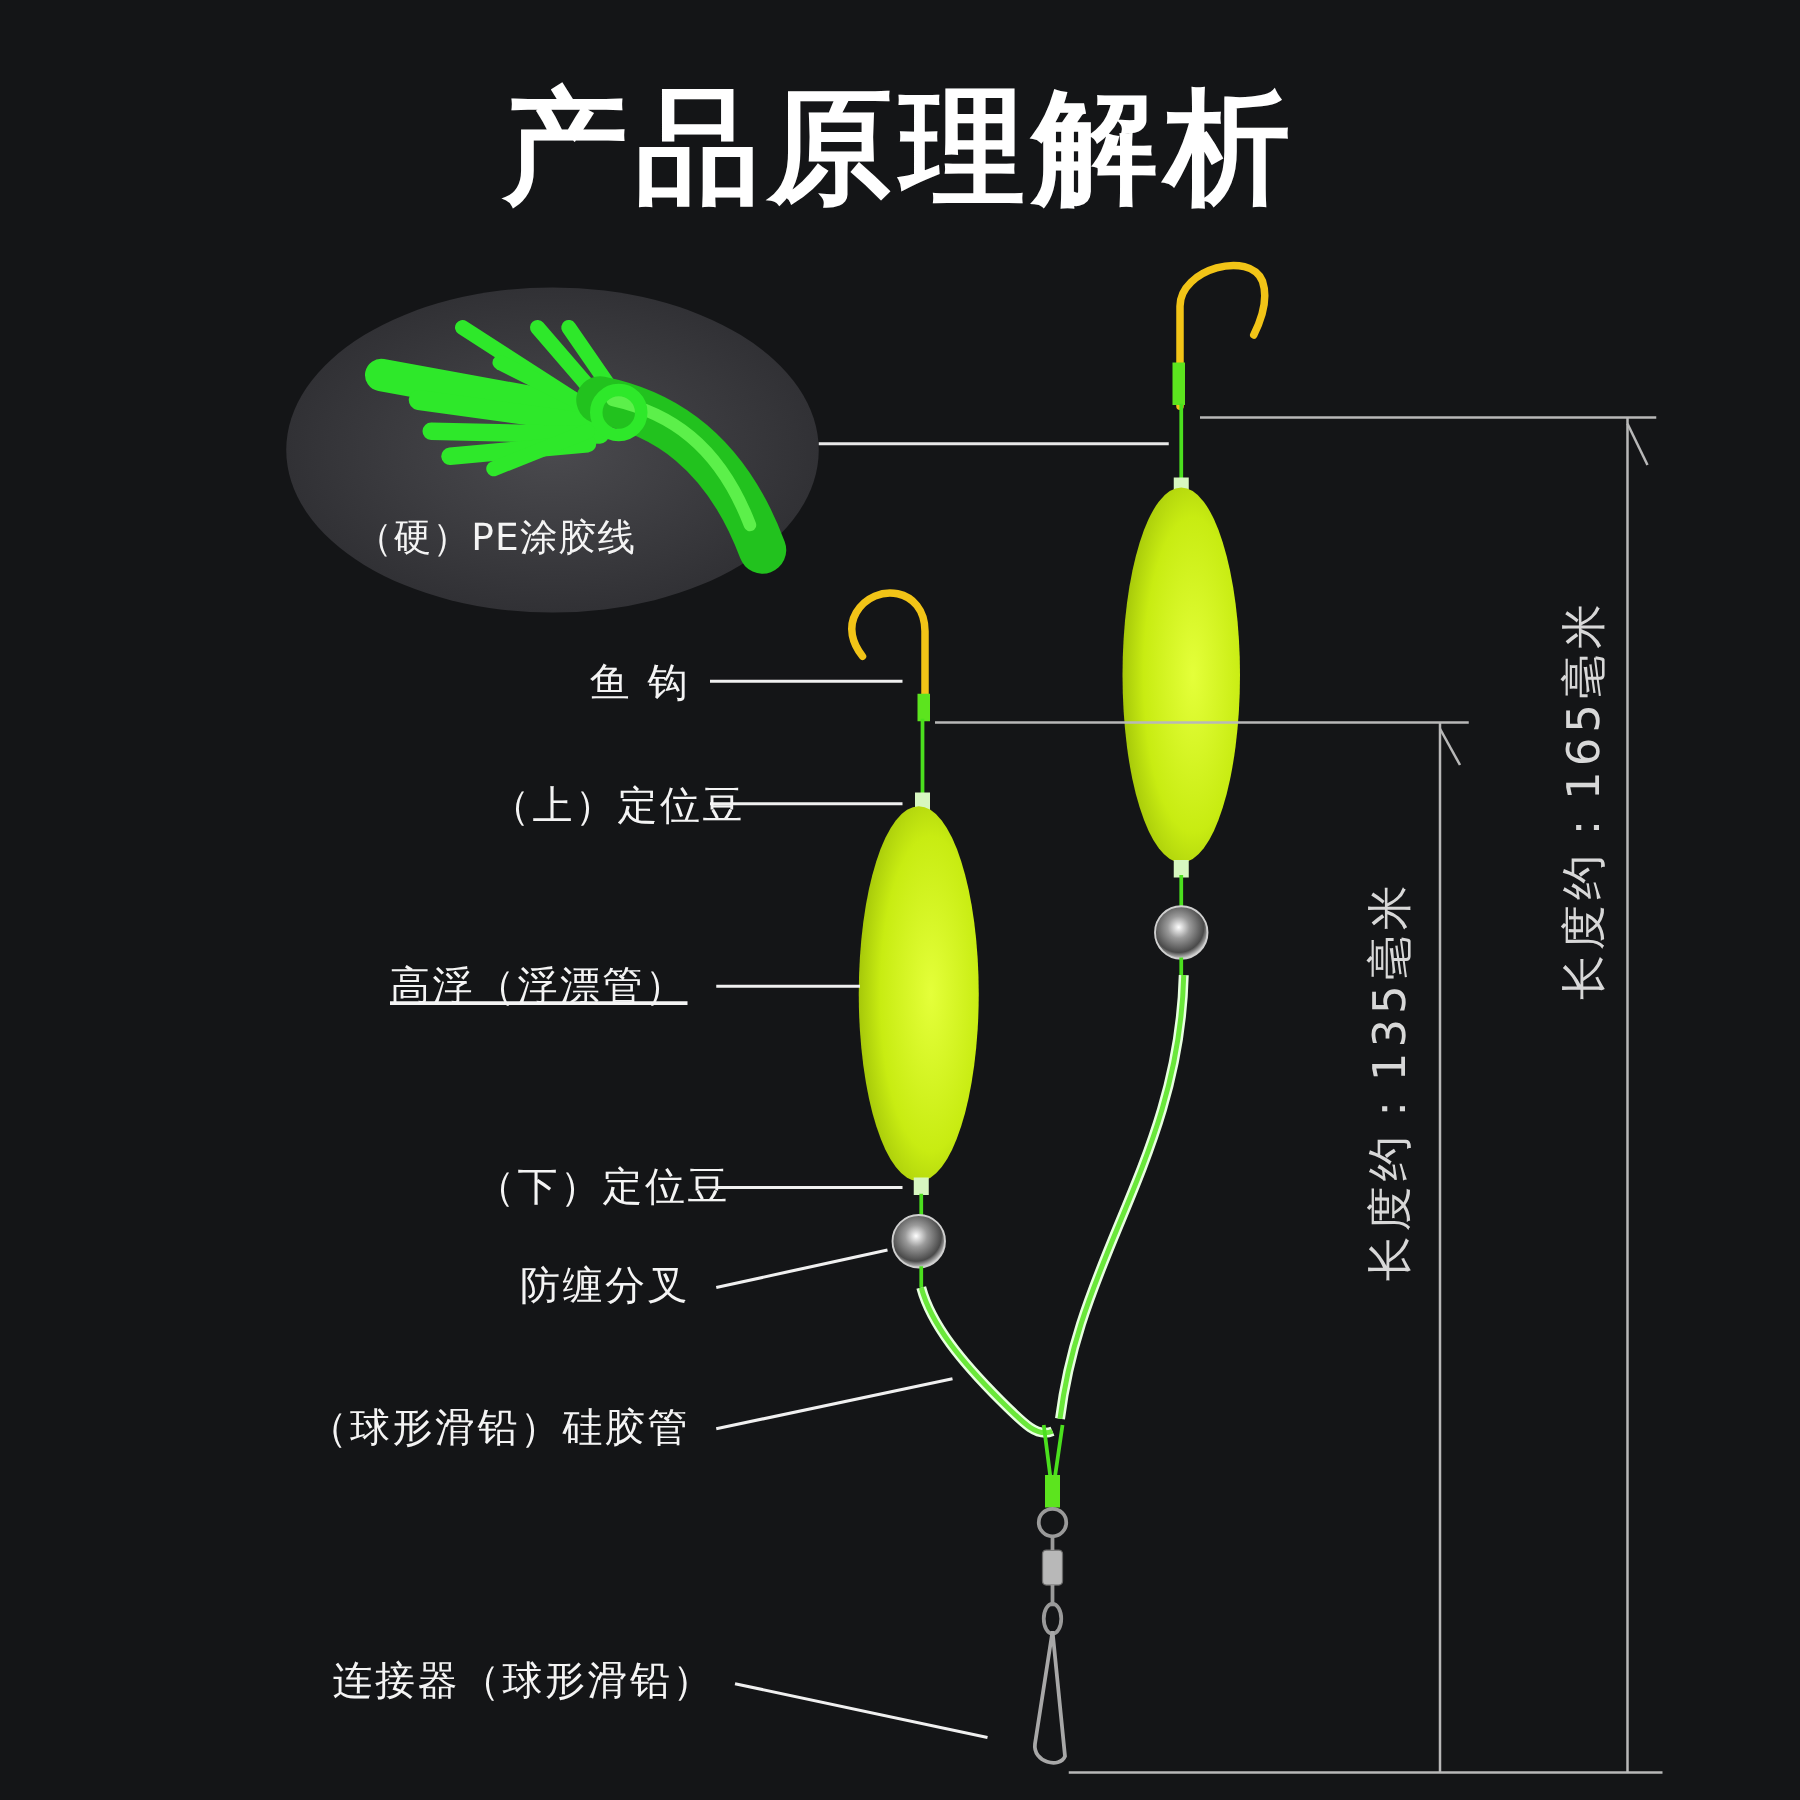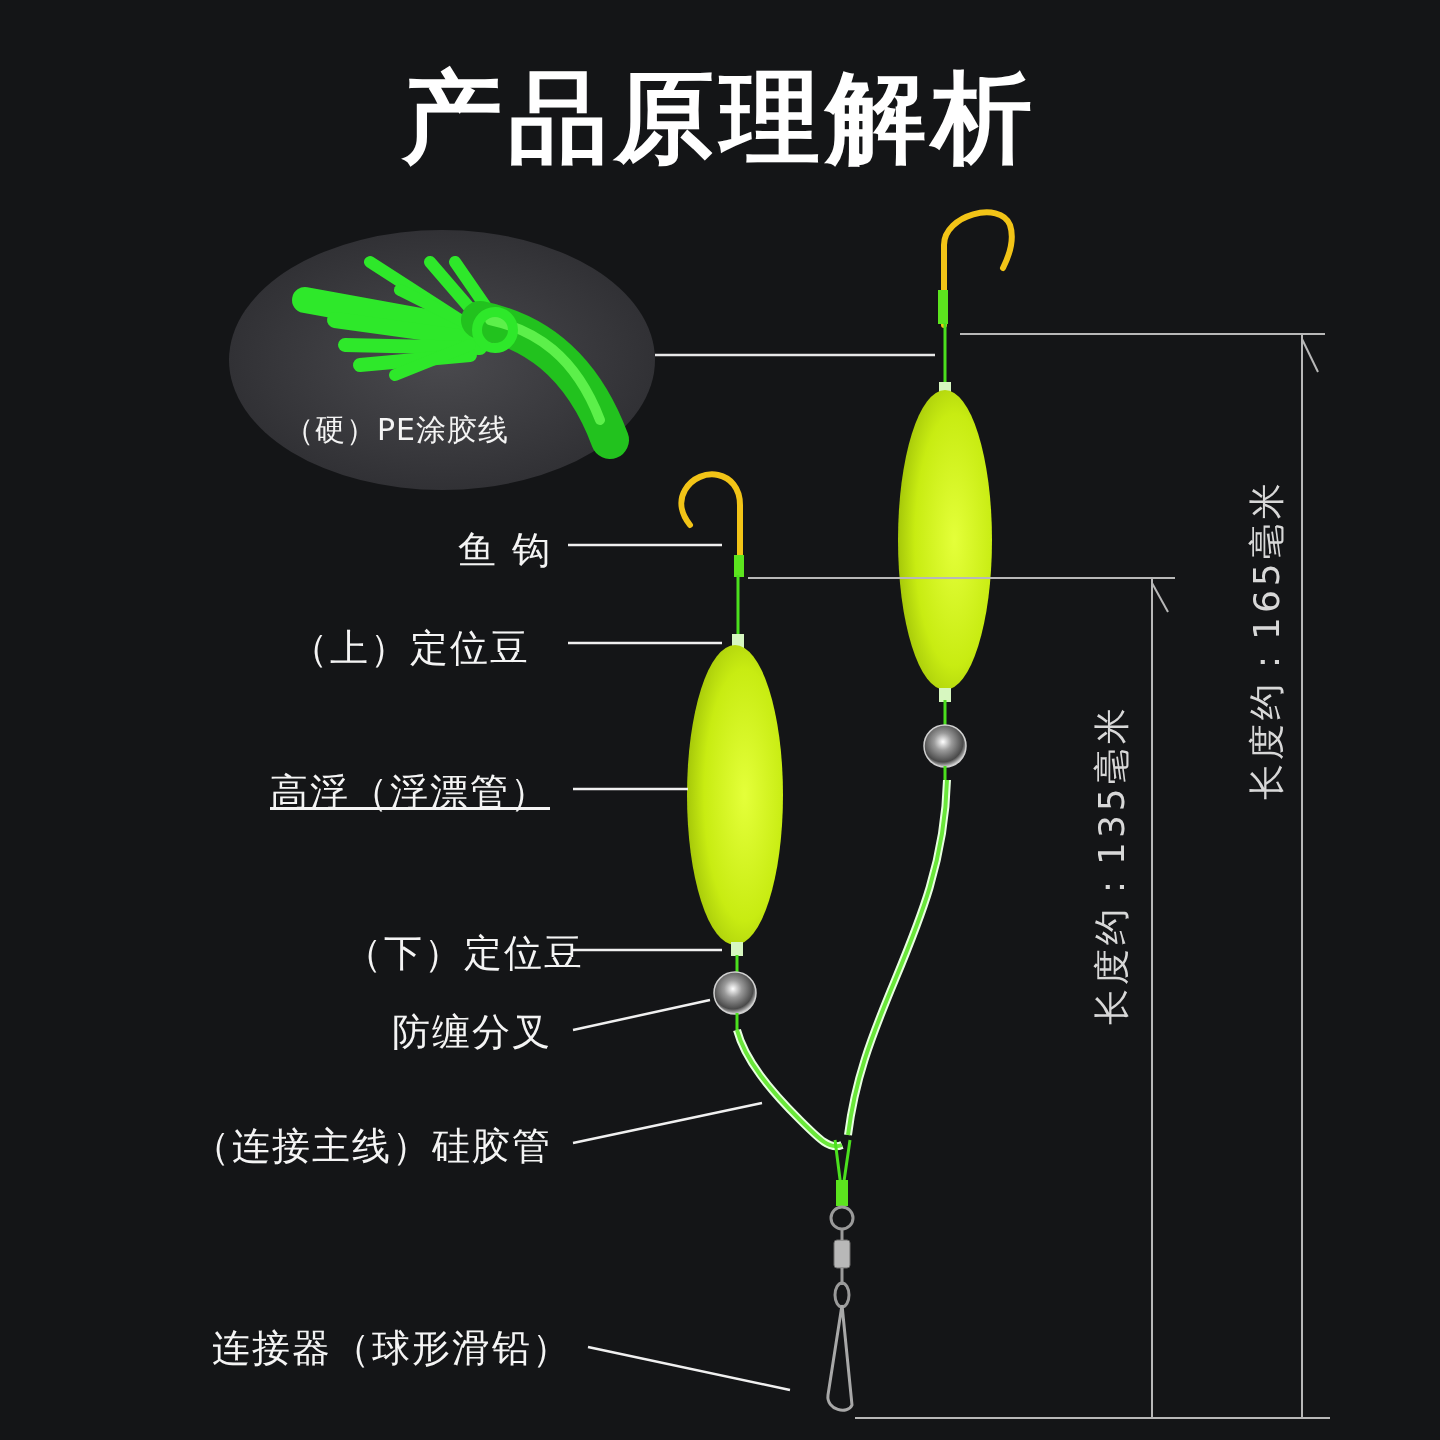--- a/index.html
+++ b/index.html
@@ -9,21 +9,21 @@
     font-family:"DejaVu Sans", "Liberation Sans", sans-serif;
     color:#f2f2f2;
     position:relative;
   }
   .title {
     position:absolute; left:0; top:52px; width:1440px; text-align:center;
     font-size:100px; font-weight:bold; letter-spacing:6px; color:#ffffff;
   }
   svg.stage { position:absolute; left:0; top:0; }
   .label {
-    position:absolute; font-size:38px; color:#f4f4f4; white-space:nowrap;
+    position:absolute; font-size:32px; color:#f4f4f4; white-space:nowrap;
     text-align:right; letter-spacing:2px;
   }
   .pe-label {
     position:absolute; left:284px; top:410px; font-size:30px; color:#f4f4f4;
     white-space:nowrap; letter-spacing:1px;
   }
   .dim {
     position:absolute; font-size:36px; color:#d8d8d8; white-space:nowrap;
     transform-origin:0 0; transform:rotate(-90deg); letter-spacing:4px;
   }
@@ -131,21 +131,21 @@
     <line x1="960" y1="334" x2="1325" y2="334"></line>
     <line x1="1302" y1="334" x2="1302" y2="1418"></line>
     <line x1="1302" y1="339" x2="1318" y2="372"></line>
     <line x1="855" y1="1418" x2="1330" y2="1418"></line>
   </g>
 </svg>
 
 <div class="pe-label">（硬）PE涂胶线</div>
 
 <div class="label" style="right:888px; top:525px;">鱼  钩</div>
-<div class="label" style="right:910px; top:623px;">（上）定位豆</div>
+<div class="label" style="right:844px; top:623px;">（上）定位豆</div>
 <div class="label" style="right:890px; top:767px;text-decoration:underline;">高浮（浮漂管）</div>
 <div class="label" style="right:856px; top:928px;">（下）定位豆</div>
 <div class="label" style="right:888px; top:1007px;">防缠分叉</div>
-<div class="label" style="right:888px; top:1121px;">（连接主线）硅胶管</div>
+<div class="label" style="right:888px; top:1121px;">（球形滑铅）硅胶管</div>
 <div class="label" style="right:868px; top:1323px;">连接器（球形滑铅）</div>
 
 <div class="dim" style="left:1088px; top:1025px;">长度约：135毫米</div>
 <div class="dim" style="left:1243px; top:800px;">长度约：165毫米</div>
 
 </body></html>

